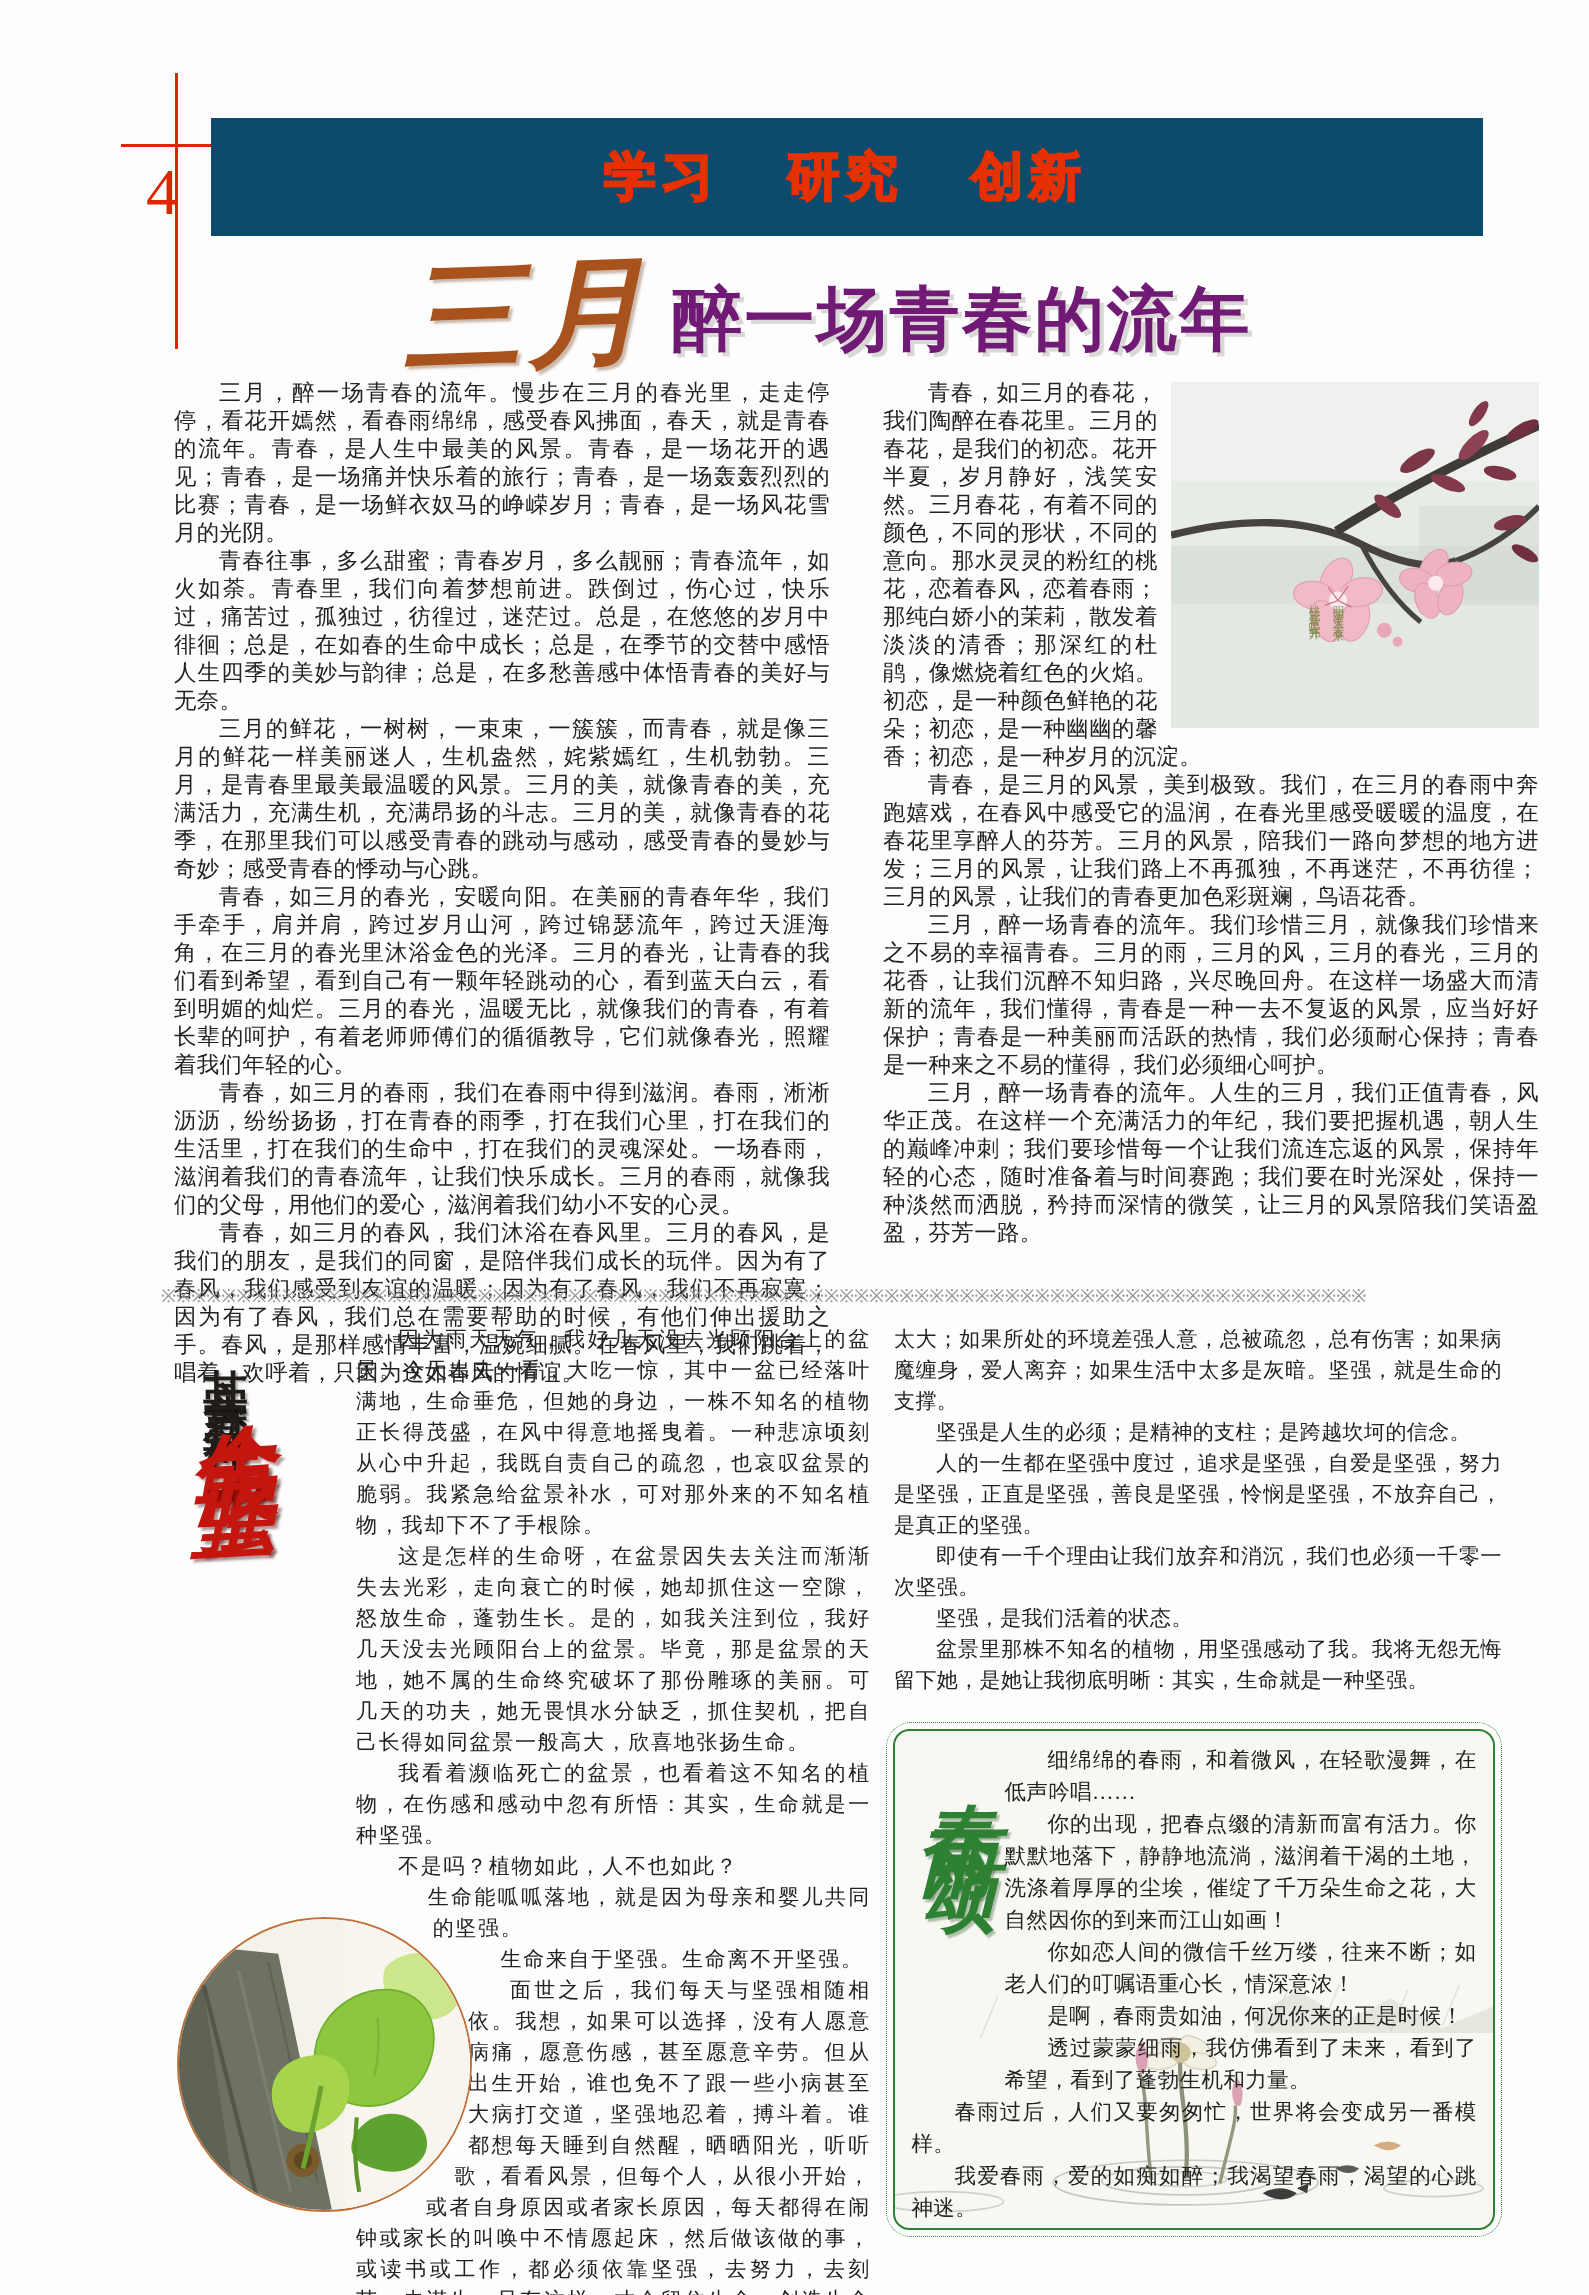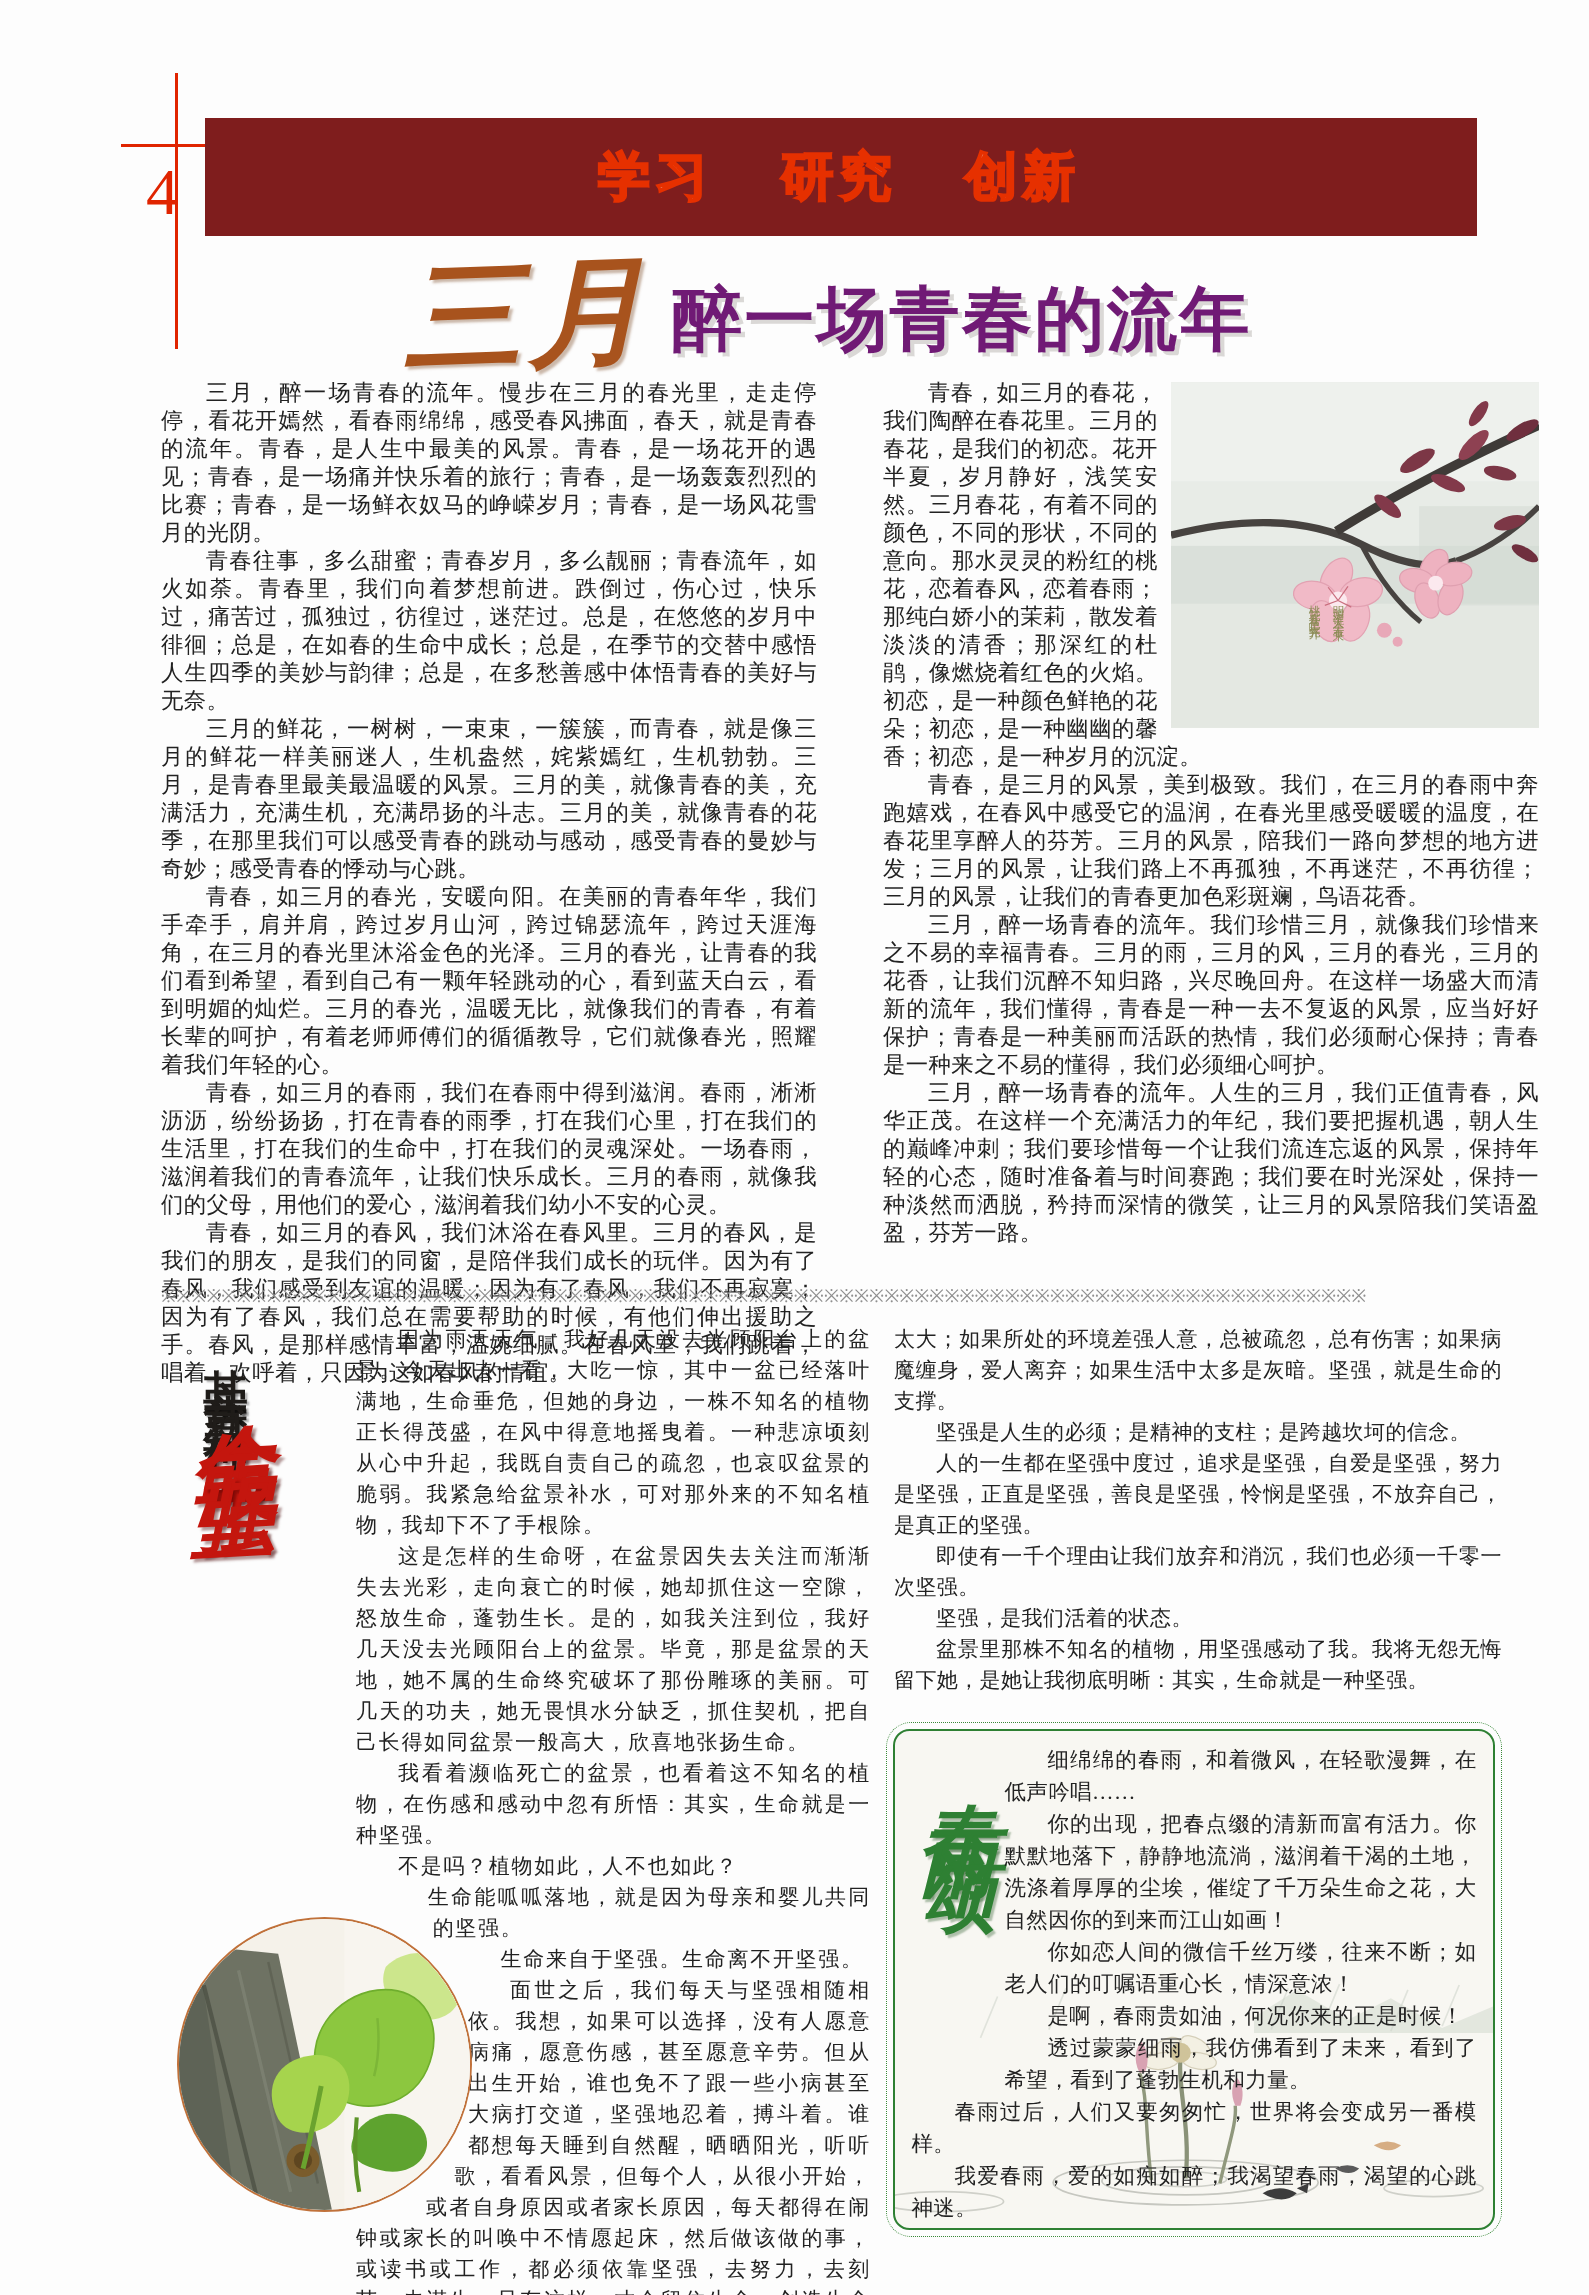--- a/index.html
+++ b/index.html
@@ -6,37 +6,37 @@
   .page{position:relative;width:1589px;height:2295px;background:#fdfdfd;overflow:hidden;
         font-family:"Liberation Serif","DejaVu Serif",serif;color:#222;}
 
   
   .cropmark-v{position:absolute;left:175px;top:73px;width:2.5px;height:276px;background:#e02400;}
   .cropmark-h{position:absolute;left:121px;top:144px;width:118px;height:2.5px;background:#e02400;}
   .page-number{position:absolute;left:146px;top:154px;font-size:66px;color:#e02400;
                font-family:"Liberation Serif",serif;}
 
   
-  .masthead{position:absolute;left:205px;top:118px;width:1272px;height:118px;background:#7f1d1d;
+  .masthead{position:absolute;left:211px;top:118px;width:1272px;height:118px;background:#0c4a6e;
             display:flex;align-items:center;box-sizing:border-box;padding-left:393px;gap:68px;}
   .mh-word{font-family:"DejaVu Sans","Liberation Sans",sans-serif;font-weight:900;font-size:52px;
            letter-spacing:5.8px;color:#ecebe9;-webkit-text-stroke:2.5px #e63000;}
 
   
   .a1-title{position:absolute;left:161px;top:245px;width:1333px;text-align:center;white-space:nowrap;}
   .t-brush{display:inline-block;font-size:118px;line-height:1;color:#a8531d;font-style:italic;font-weight:bold;
            letter-spacing:6.6px;text-shadow:3.3px 3.3px 2.5px rgba(110,55,15,.35);transform:translateY(11.6px) rotate(-2deg);}
   .t-main{display:inline-block;font-family:"DejaVu Sans","Liberation Sans",sans-serif;font-weight:900;
           font-size:70px;line-height:1;color:#701a75;letter-spacing:2.5px;margin-left:16.6px;
           text-shadow:4.1px 4.1px 0 rgba(60,50,40,.18);}
 
   
   .a1-col{position:absolute;top:379px;width:656px;font-size:22.4px;line-height:28px;
           text-align:justify;letter-spacing:0.4px;}
-  .a1-col1{left:161px;}
+  .a1-col1{left:174px;}
   .a1-col2{left:883px;}
   .para{margin:0;text-indent:2em;}
   .noindent{text-indent:0;}
 
   
   .photo{float:right;width:368px;height:346px;margin:3.3px 0 8.3px 13.2px;position:relative;
          background:#e8ece7;overflow:hidden;}
   .cap{position:absolute;writing-mode:vertical-rl;text-orientation:upright;font-size:11.6px;
        color:#8b8b55;letter-spacing:4.1px;top:214px;line-height:1;}
   .capL{left:137px;}

